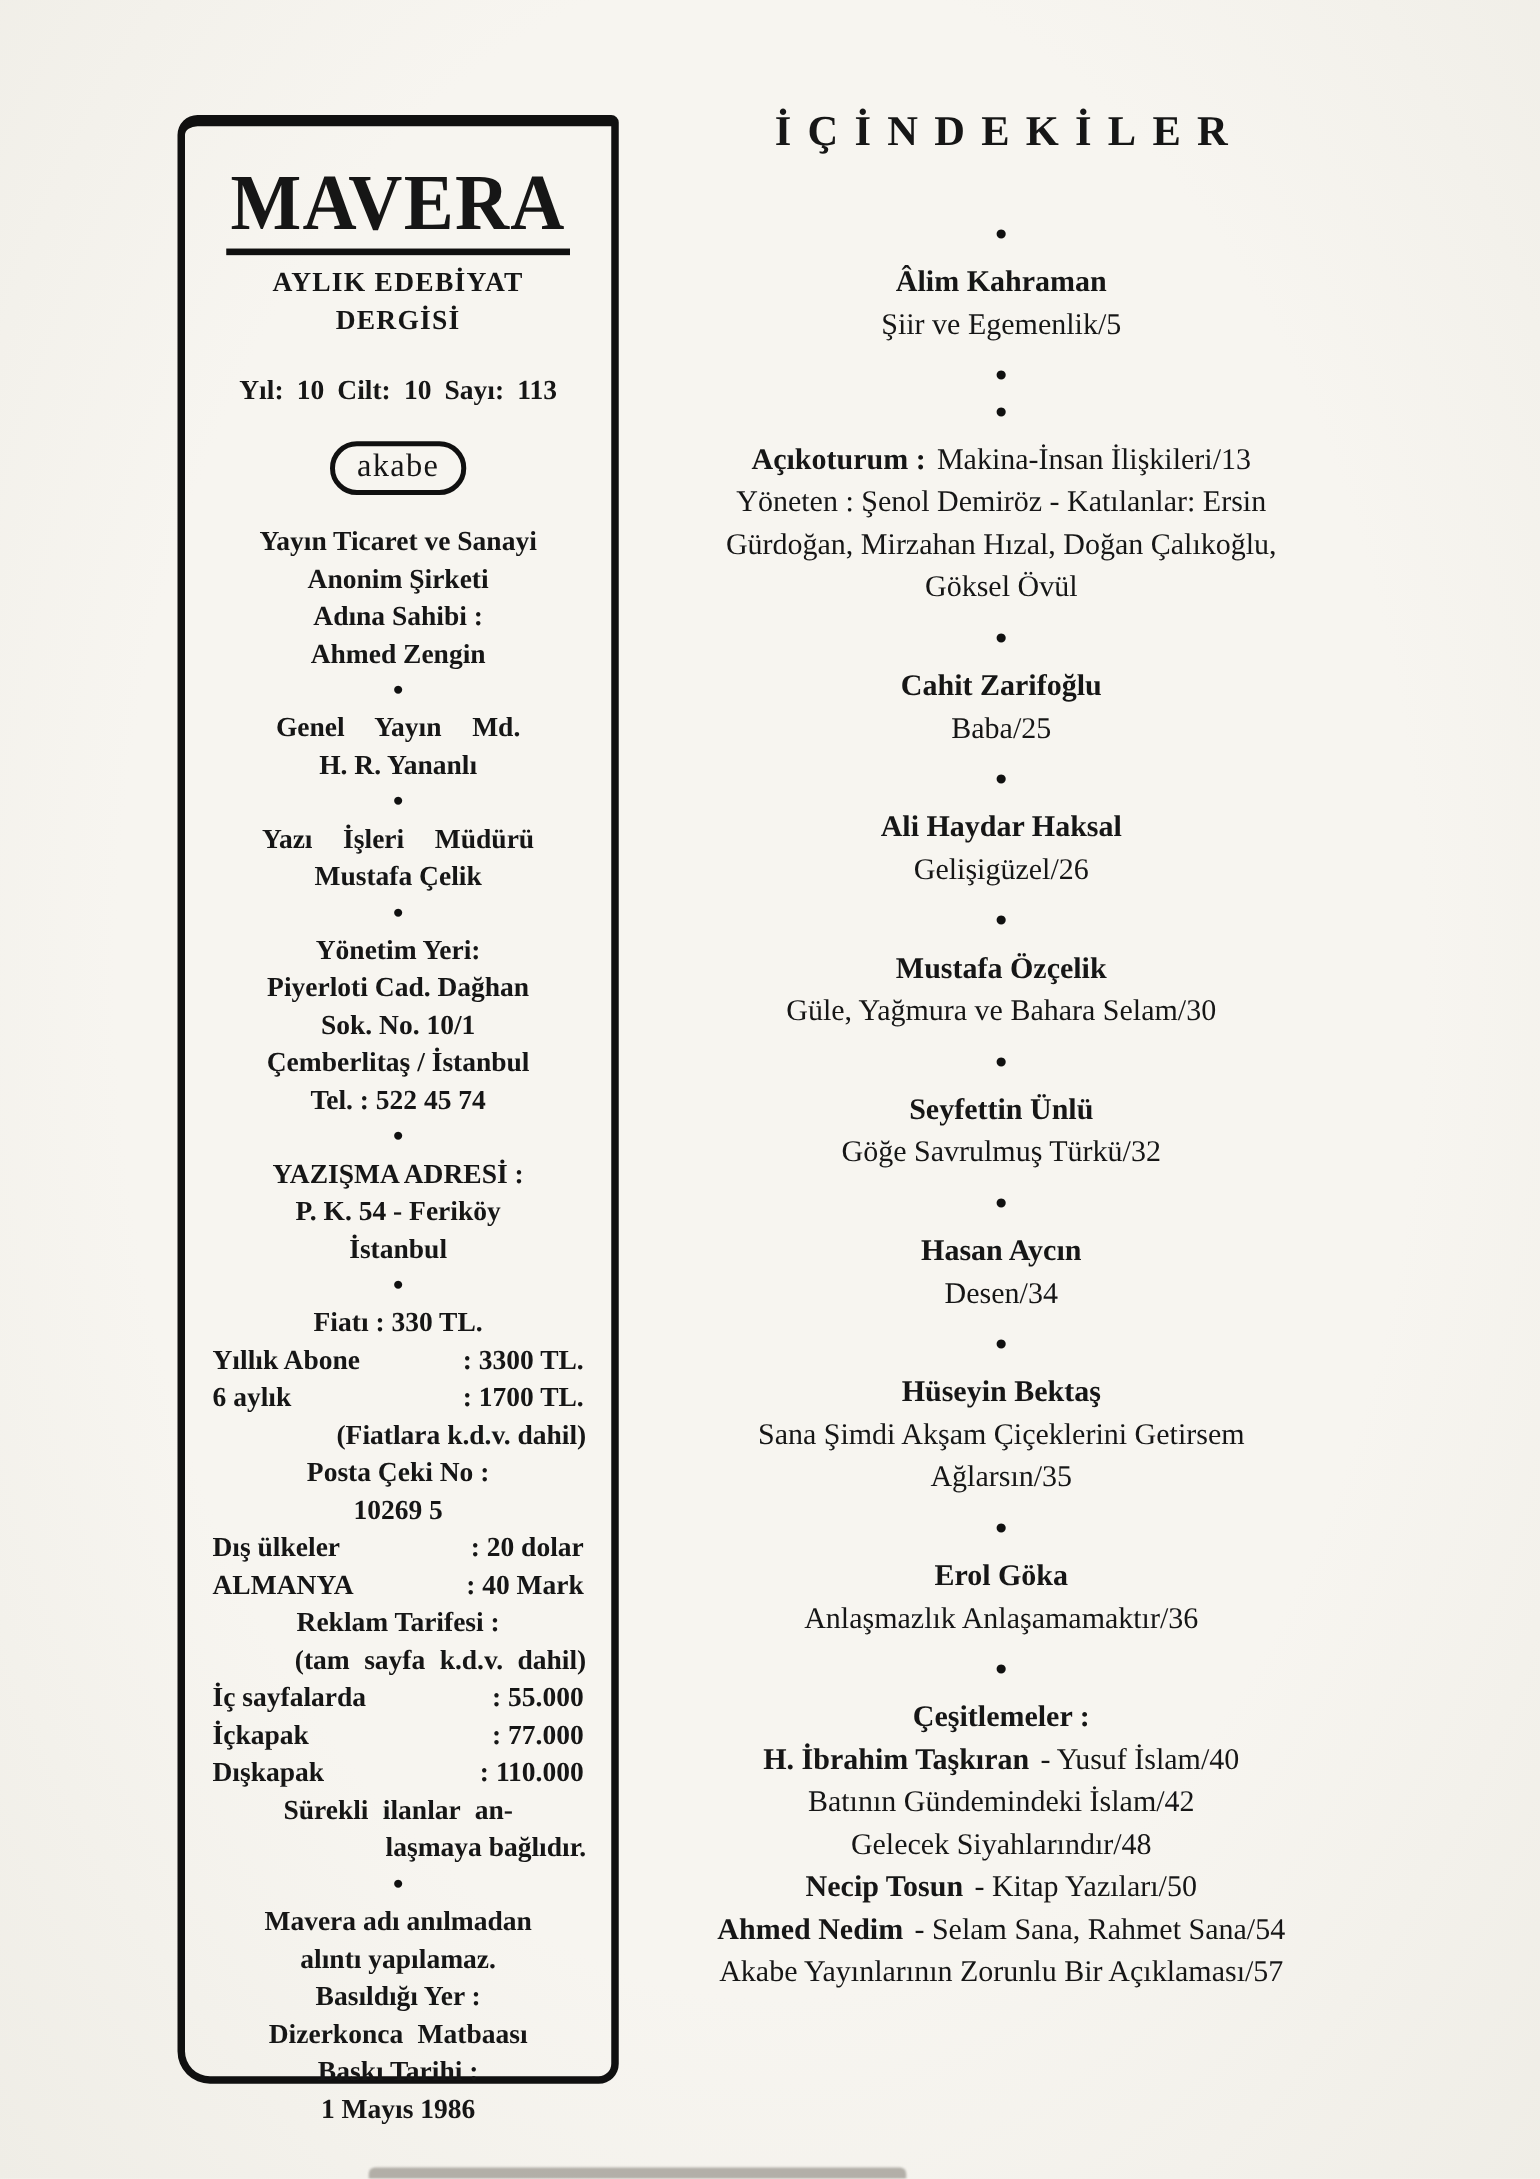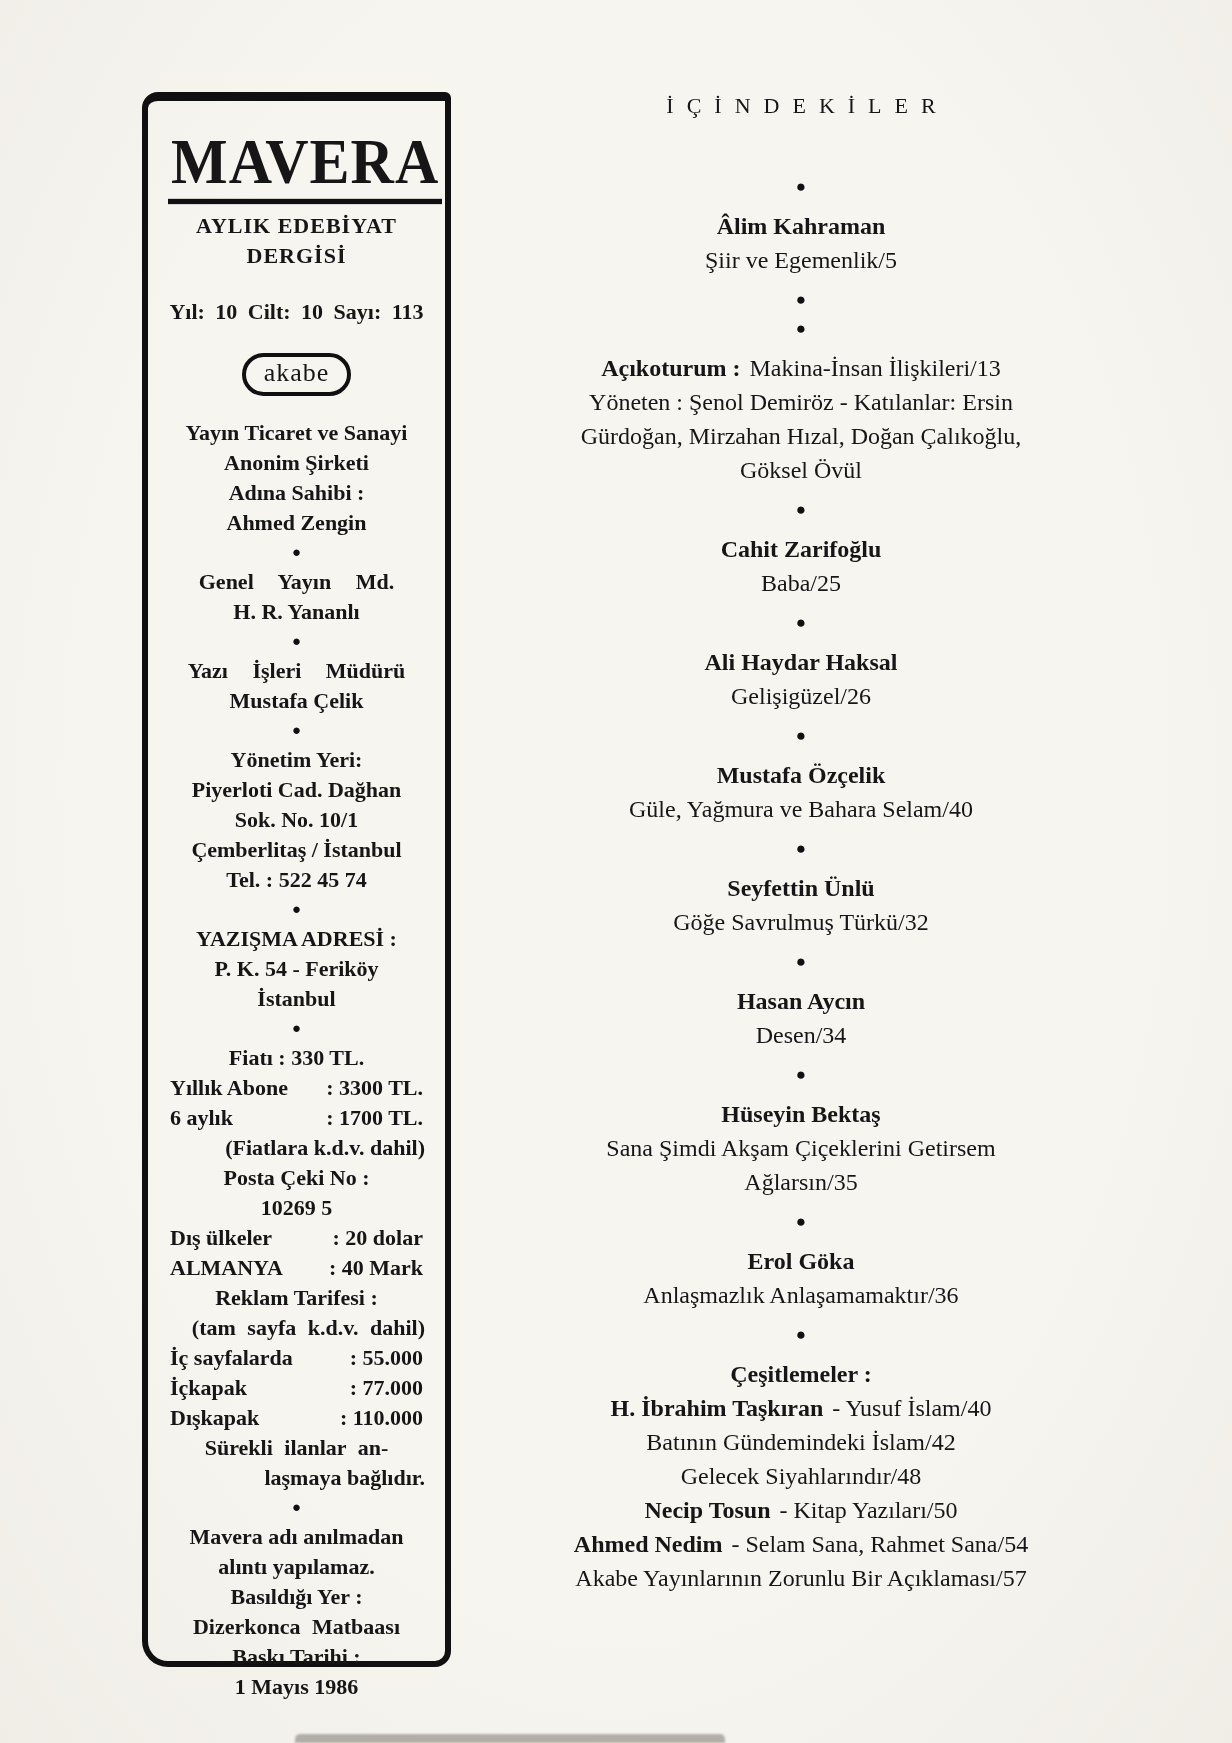--- a/index.html
+++ b/index.html
@@ -7,21 +7,21 @@
     width:1232px;height:1743px;position:relative;overflow:hidden;
     background:#f5f3ee;
     color:#161616;
     font-family:"Liberation Serif","DejaVu Serif",serif;
   }
   .page{position:absolute;inset:0;
     background:radial-gradient(ellipse at 50% 45%, #f7f5f0 60%, #efede6 100%);}
 
   
   .masthead-box{
-    position:absolute;left:142px;top:92px;width:309px;height:1575px;
+    position:absolute;left:142px;top:92px;width:353px;height:1575px;
     box-sizing:border-box;
     border:6px solid #101010;border-top-width:9px;
     border-radius:16px 6px 16px 26px;
     padding:30px 20px 0 20px;
     text-align:center;
     font-weight:700;font-size:22px;line-height:30px;
   }
   .logo{
     display:inline-block;font-size:60px;line-height:62px;font-weight:700;
     letter-spacing:1px;border-bottom:5px solid #101010;padding:0 3px 4px;
@@ -42,21 +42,21 @@
   .dot{font-size:15px;line-height:13px;margin:8px 0;}
   .prow{display:flex;justify-content:space-between;text-align:center;padding:0 2px;}
   .tleft{text-align:right;padding-left:2px;}
 
   
   .toc{
     position:absolute;left:436px;top:88px;width:730px;
     text-align:center;font-size:24px;line-height:34px;
   }
   .toc-title{
-    font-size:22px;font-weight:400;letter-spacing:13px;
+    font-size:34px;font-weight:700;letter-spacing:13px;
     line-height:36px;margin:0 0 56px 0;padding-left:13px;
   }
   .entry{margin:0;}
   .author,.b{font-weight:700;}
   .title,.t{font-weight:400;}
   .b{margin-right:9px;}
   .b:empty{margin-right:0;}
   .tdot{font-size:17px;line-height:13px;margin:16px 0;}
 
   
@@ -207,21 +207,21 @@
     <div class="tdot">●</div>
 
     <section class="entry">
       <div class="author">Ali Haydar Haksal</div>
       <div class="title">Gelişigüzel/26</div>
     </section>
     <div class="tdot">●</div>
 
     <section class="entry">
       <div class="author">Mustafa Özçelik</div>
-      <div class="title">Güle, Yağmura ve Bahara Selam/40</div>
+      <div class="title">Güle, Yağmura ve Bahara Selam/30</div>
     </section>
     <div class="tdot">●</div>
 
     <section class="entry">
       <div class="author">Seyfettin Ünlü</div>
       <div class="title">Göğe Savrulmuş Türkü/32</div>
     </section>
     <div class="tdot">●</div>
 
     <section class="entry">

